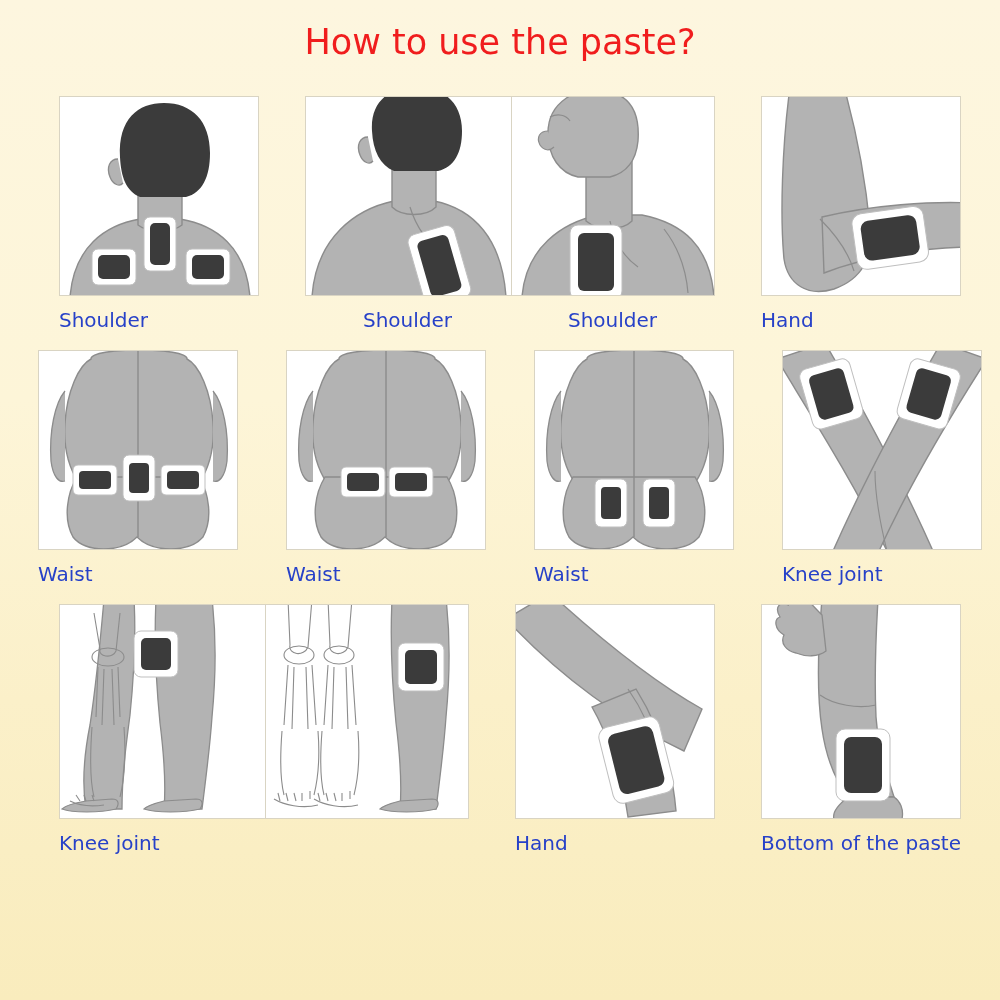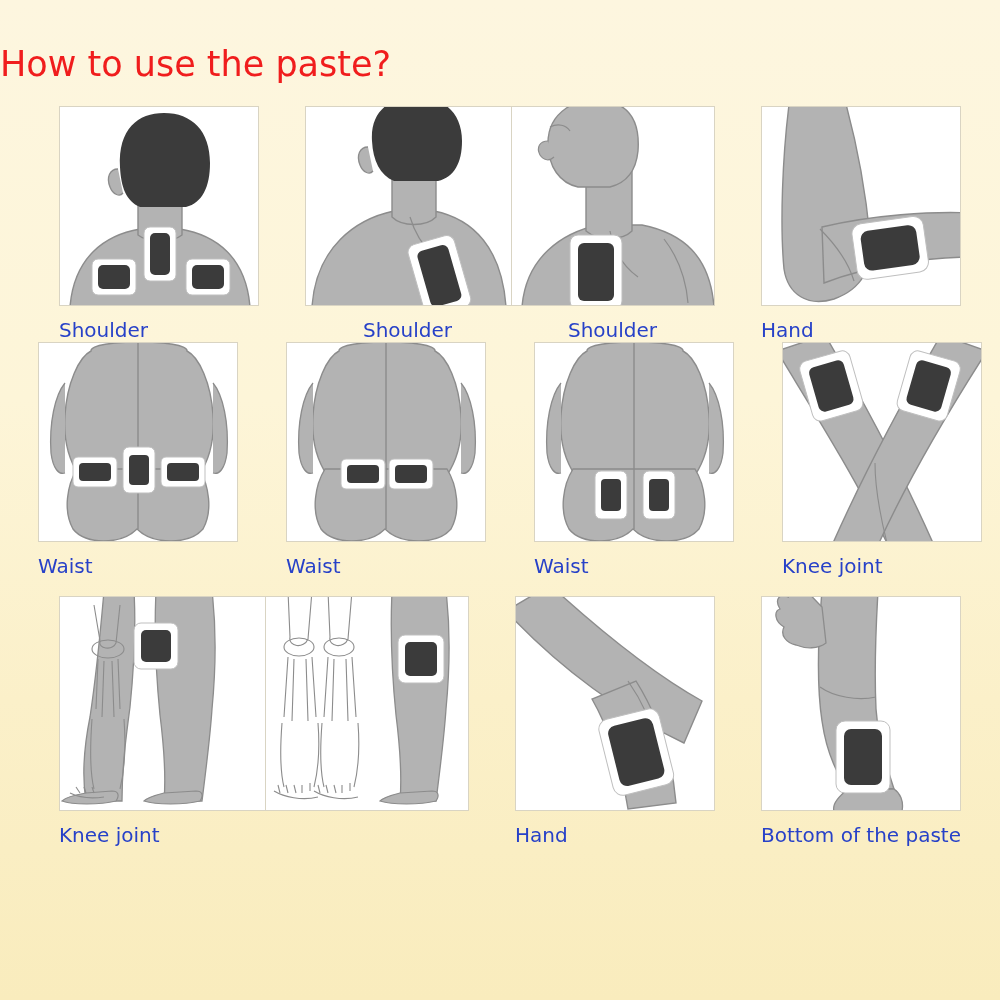--- a/index.html
+++ b/index.html
@@ -13,27 +13,26 @@
     font-family: "DejaVu Sans", sans-serif;
     background: linear-gradient(180deg, #fdf6df 0%, #fdf5d8 40%, #fbf0c9 70%, #f9ecbd 100%);
   }
   .page {
     position: relative;
     width: 1000px;
     height: 1000px;
     box-sizing: border-box;
   }
   .title {
-    text-align: left;
+    text-align: center;
     color: #f01d1d;
     font-size: 35px;
     font-family: "DejaVu Sans", sans-serif;
-    padding-top: 34px;
+    padding-top: 22px;
     letter-spacing: 0px;
-    margin-top: 10px;
   }
   .grid {
     position: absolute;
     left: 0;
     top: 96px;
     width: 1000px;
   }
   .row {
     display: flex;
     justify-content: center;
@@ -61,21 +60,21 @@
   }
   
   .p-small { width: 200px; height: 200px; }
   .p-wide  { width: 410px; height: 200px; }
   .p-wide2 { width: 410px; height: 215px; }
   .p-sq    { width: 200px; height: 215px; }
 
   .gap-a { margin-left: 26px; }
   .gap-b { margin-left: 28px; }
 
-  .row2 { }
+  .row2 { margin-top: 18px; }
   .row3 { margin-top: 18px; }
 
   .divider {
     position: absolute;
     top: 0; bottom: 0;
     width: 1px;
     background: #d9d4c3;
   }
   svg { display: block; }
 </style>

